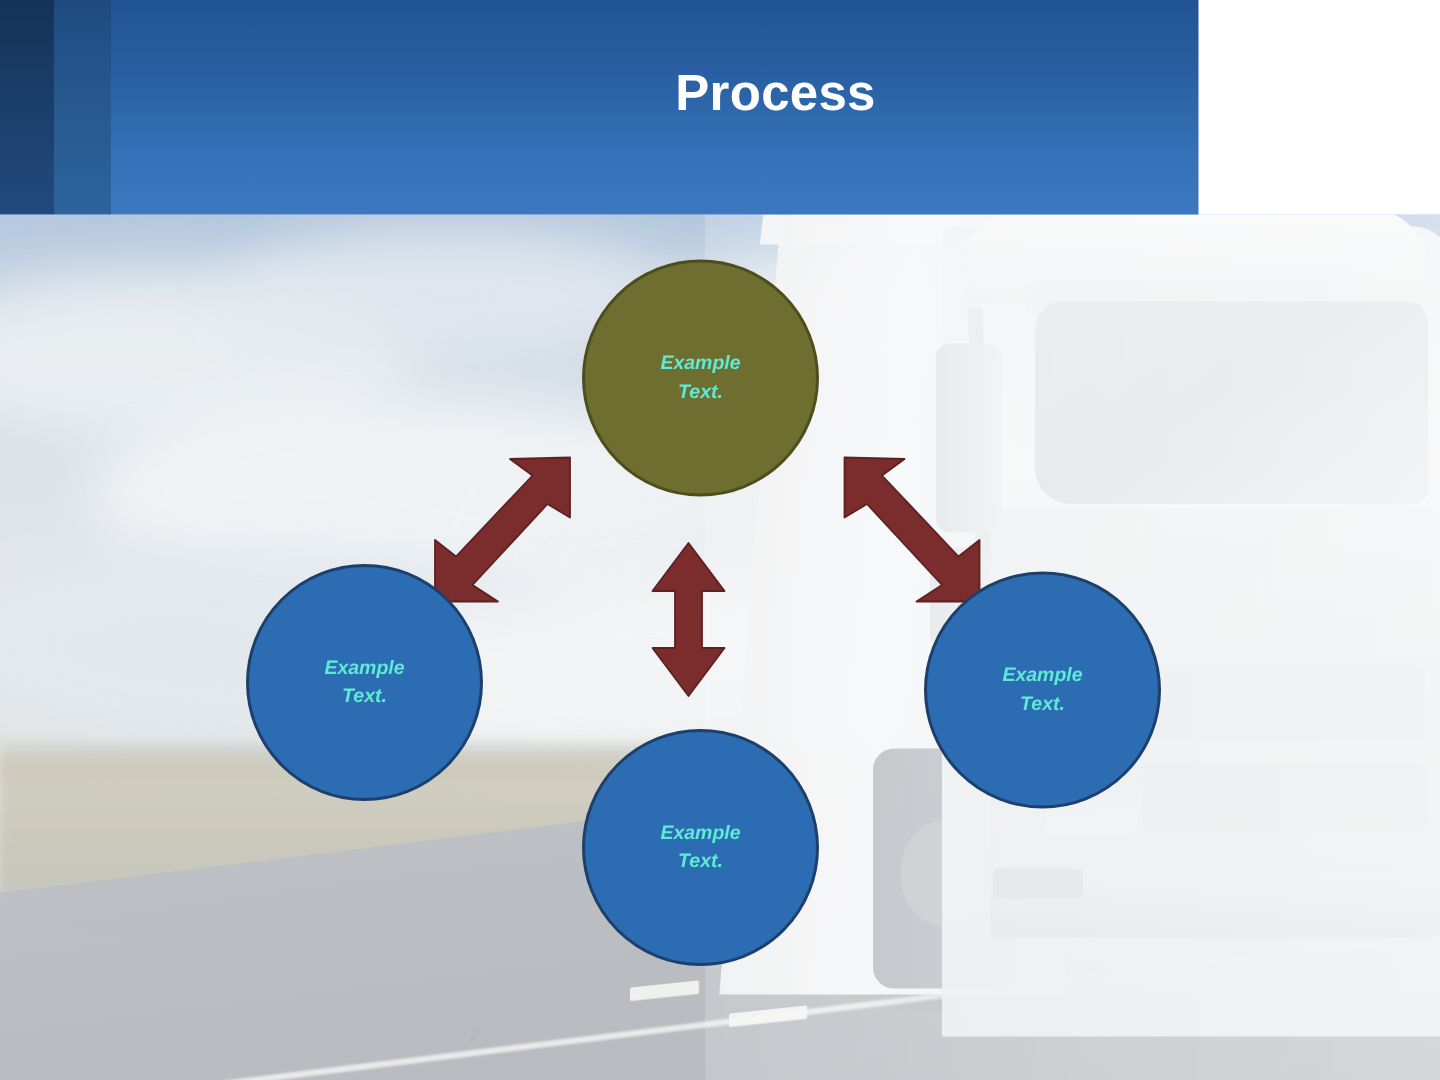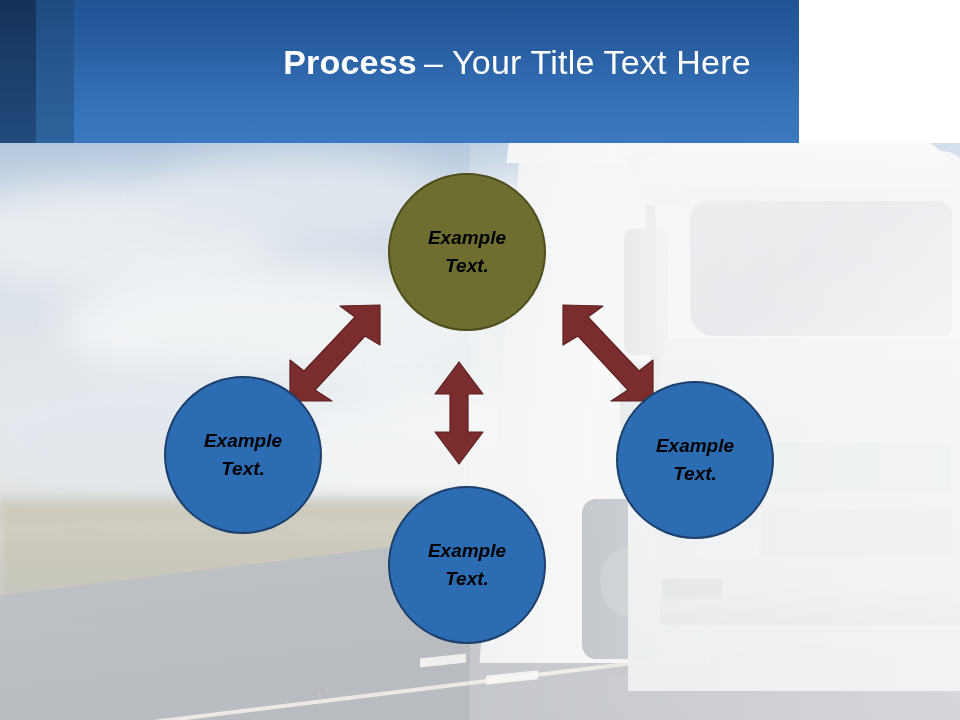--- a/index.html
+++ b/index.html
@@ -309,24 +309,24 @@
 
   
   .node {
     position: absolute;
     border-radius: 50%;
     display: flex;
     flex-direction: column;
     align-items: center;
     justify-content: center;
     text-align: center;
-    color: #000000;
+    color: #5eead4;
     font-weight: bold;
     font-style: italic;
-    font-size: 19px;
+    font-size: 13px;
     line-height: 1.45;
     box-sizing: border-box;
   }
   .node-olive {
     background: #6e6e30;
     border: 2px solid #4e4e1c;
   }
   .node-blue {
     background: #2c6cb3;
     border: 2px solid #1d3f6b;
@@ -419,17 +419,16 @@
   <div class="node node-blue" style="left:616px; top:381px; width:158px; height:158px;">
     <span>Example</span>
     <span>Text.</span>
   </div>
 
   <div class="header">
     <div class="header-band-dark"></div>
     <div class="header-band-mid"></div>
     <div class="header-title">
       <span class="title-bold">Process</span>
-      <span class="title-rest">– Your Title Text Here</span>
     </div>
   </div>
 
 </div>
 
 </body></html>

